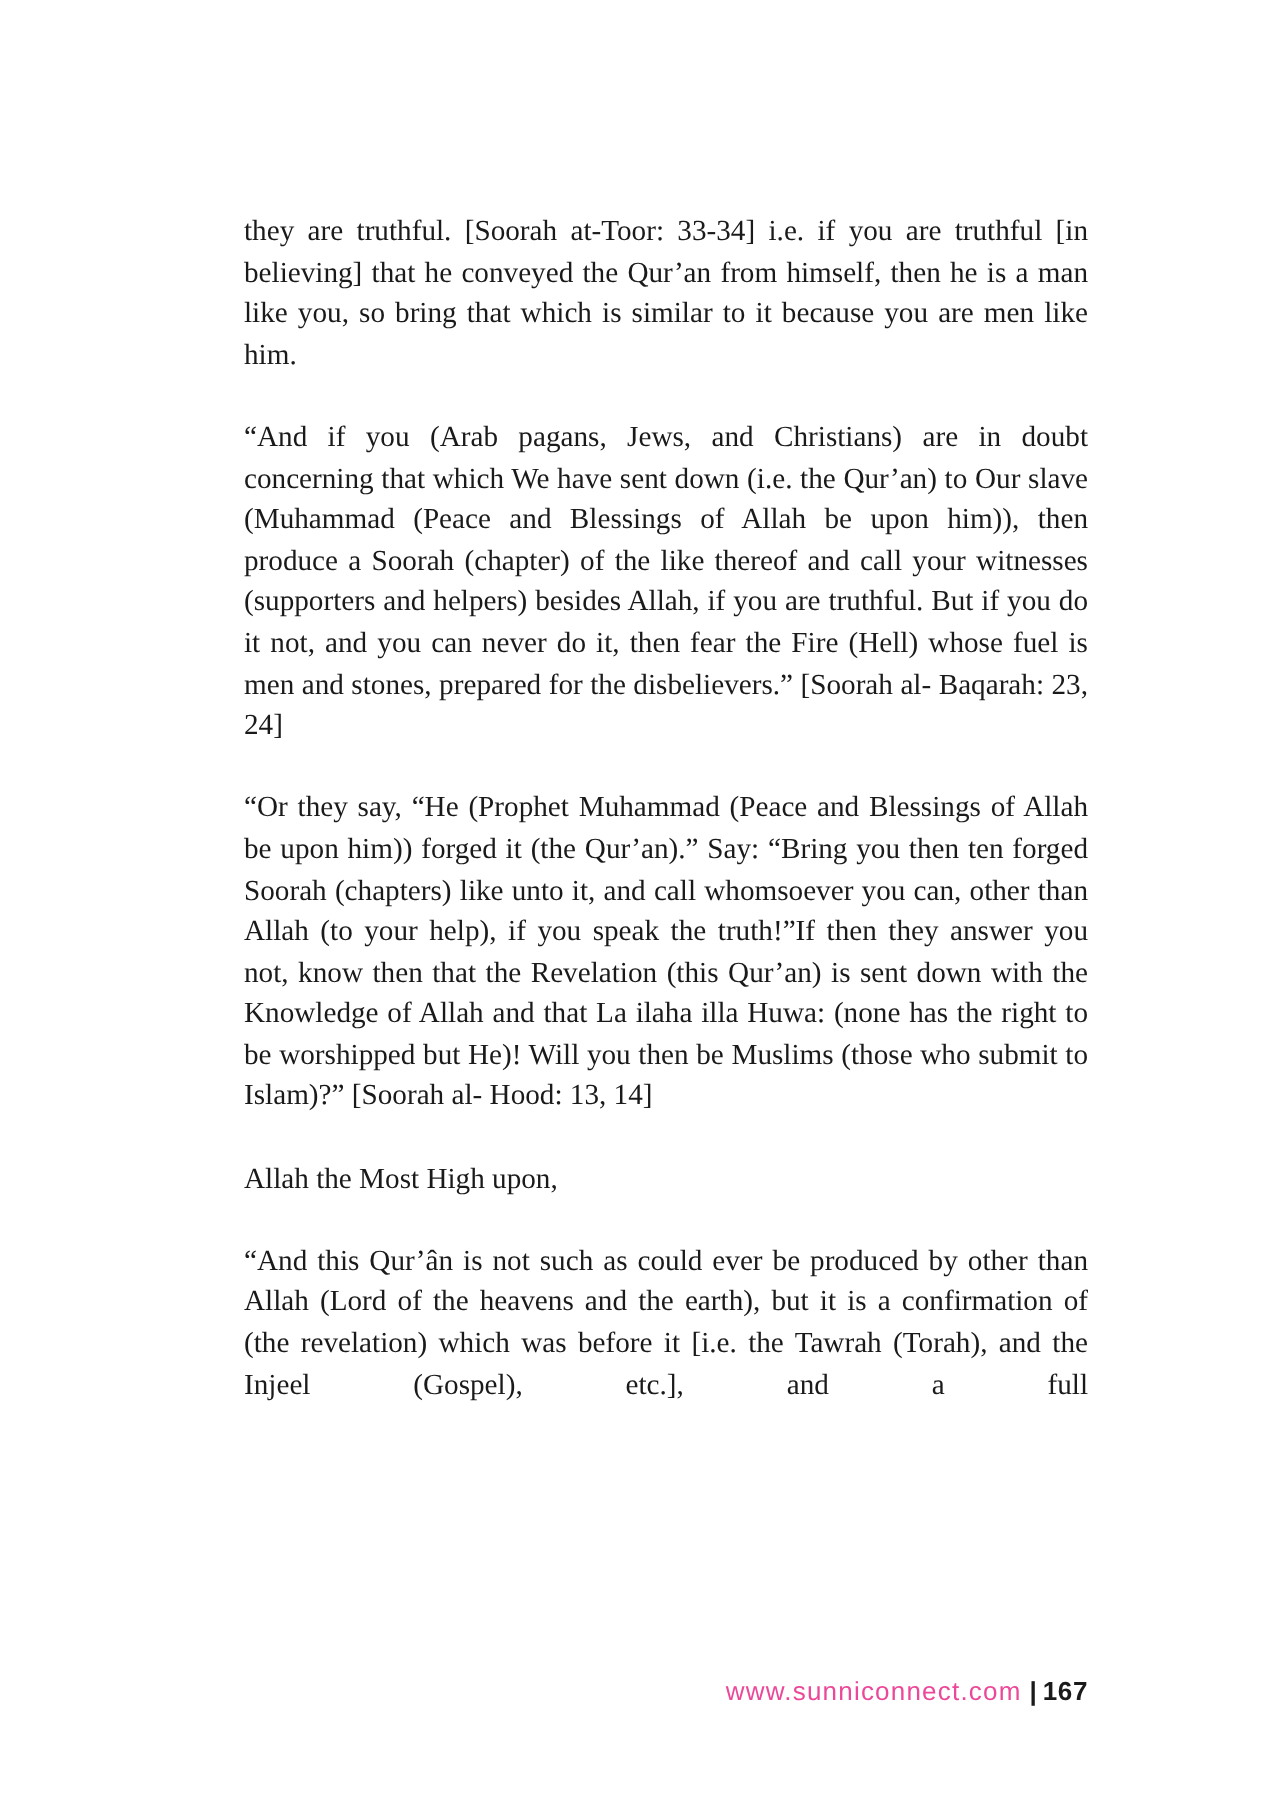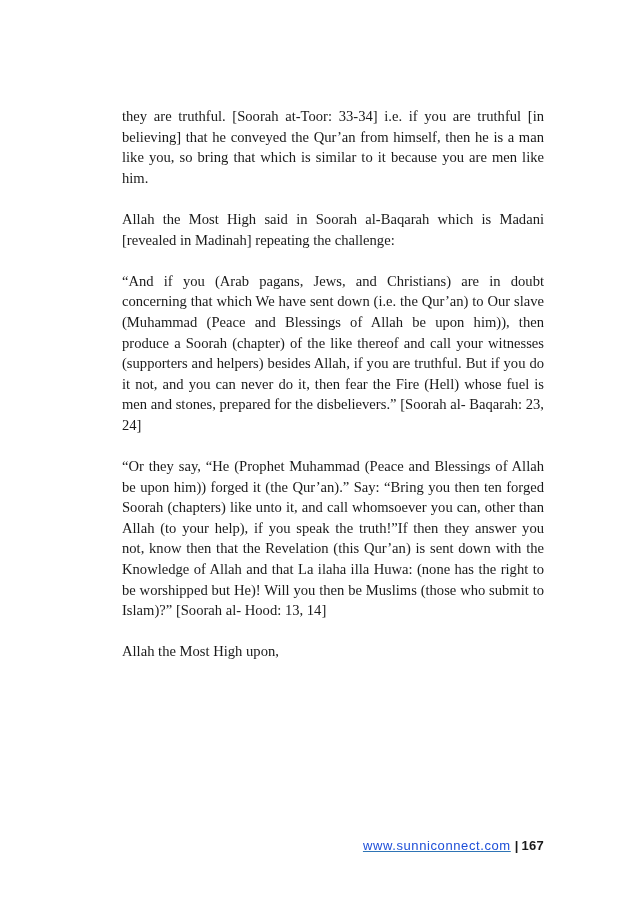--- a/index.html
+++ b/index.html
@@ -39,43 +39,42 @@
       position: absolute;
       top: 838px;
       right: 110px;
       font-family: "Liberation Sans", sans-serif;
       font-size: 13px;
       line-height: 16px;
       color: #1a1a1a;
       white-space: nowrap;
     }
     .footer-link {
-      color: #1d4ed8;
-      text-decoration: underline;
+      color: #ec4899;
       text-decoration-color: #2e74b5;
       letter-spacing: 0.6px;
     }
     .footer-sep {
       display: inline-block;
       margin: 0 3px 0 4px;
       font-weight: bold;
     }
     .footer-page {
       font-weight: bold;
       letter-spacing: 0.3px;
     }
   </style>
 </head>
 <body>
 
 <div class="page">
   <div class="content">
     <p class="para">they are truthful. [Soorah at-Toor: 33-34] i.e. if you are truthful [in believing] that he conveyed the Qur’an from himself, then he is a man like you, so bring that which is similar to it because you are men like him.</p>
-    <p class="para">Allah the Most High said in Soorah al-Baqarah which is Madani [revealed in Madinah] repeating the challenge:</p>
     <p class="para">“And if you (Arab pagans, Jews, and Christians) are in doubt concerning that which We have sent down (i.e. the Qur’an) to Our slave (Muhammad (Peace and Blessings of Allah be upon him)), then produce a Soorah (chapter) of the like thereof and call your witnesses (supporters and helpers) besides Allah, if you are truthful. But if you do it not, and you can never do it, then fear the Fire (Hell) whose fuel is men and stones, prepared for the disbelievers.” [Soorah al- Baqarah: 23, 24]</p>
     <p class="para">“Or they say, “He (Prophet Muhammad (Peace and Blessings of Allah be upon him)) forged it (the Qur’an).” Say: “Bring you then ten forged Soorah (chapters) like unto it, and call whomsoever you can, other than Allah (to your help), if you speak the truth!”If then they answer you not, know then that the Revelation (this Qur’an) is sent down with the Knowledge of Allah and that La ilaha illa Huwa: (none has the right to be worshipped but He)! Will you then be Muslims (those who submit to Islam)?” [Soorah al- Hood: 13, 14]</p>
     <p class="para">Allah the Most High upon,</p>
+    <p class="para" style="text-align-last: justify;">“And this Qur’ân is not such as could ever be produced by other than Allah (Lord of the heavens and the earth), but it is a confirmation of (the revelation) which was before it [i.e. the Tawrah (Torah), and the Injeel (Gospel), etc.], and a full</p>
   </div>
 
   <div class="footer">
     <span class="footer-link">www.sunniconnect.com</span><span class="footer-sep">|</span><span class="footer-page">167</span>
   </div>
 </div>
 
 </body></html>

